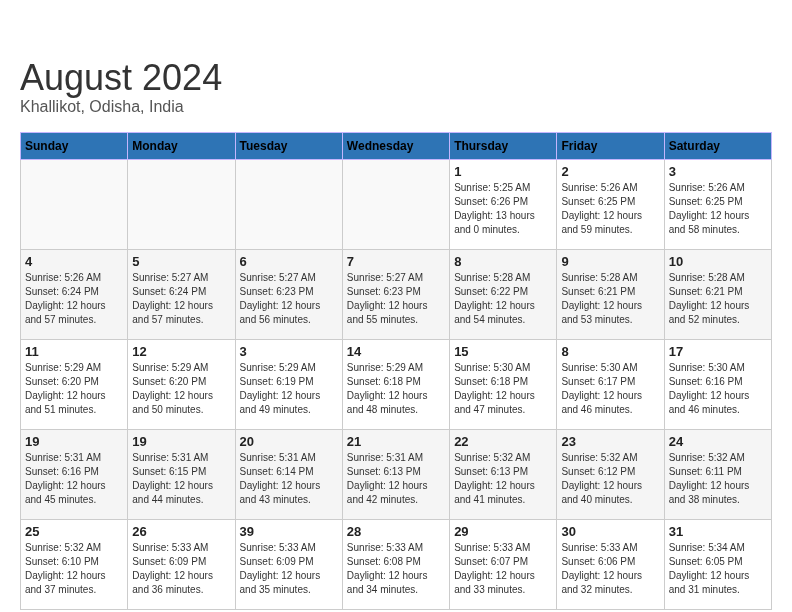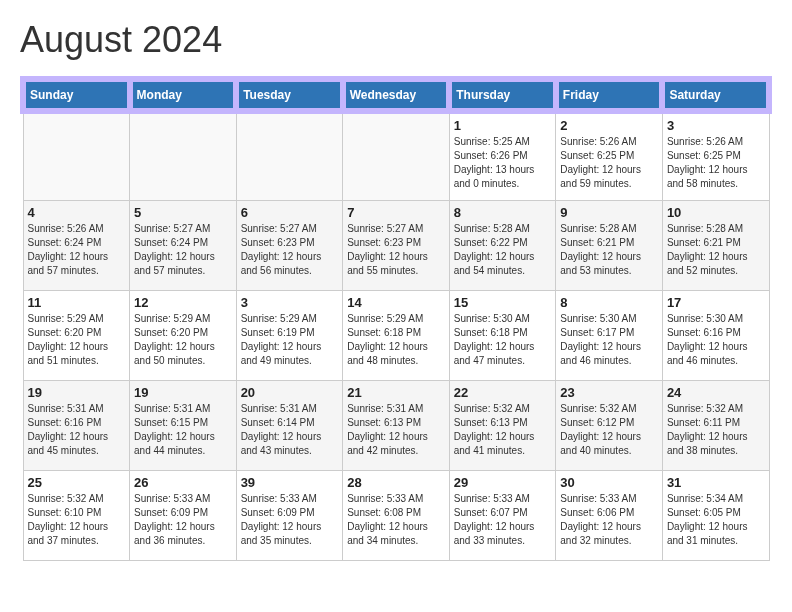--- a/index.html
+++ b/index.html
@@ -29,44 +29,45 @@
     }
     .logo-text span {
       color: #1a5fa8;
     }
     .logo-icon {
       width: 32px;
       height: 28px;
     }
     .title-block {
       text-align: left;
+      margin-top: 38px;
     }
     .month-title {
       font-size: 36px;
       font-weight: normal;
       color: #333;
       line-height: 1.1;
     }
     .location {
       font-size: 16px;
       color: #555;
     }
     table {
       width: 100%;
       border-collapse: collapse;
       font-size: 11px;
     }
     thead tr th {
       background-color: #2e74b5;
-      color: #ffffff;
+      color: #000000;
       padding: 6px 4px;
       text-align: left;
       font-weight: bold;
       font-size: 12px;
-      border: 6px solid #c4b5fd;
+      border: 1px solid #c4b5fd;
     }
     tbody tr td {
       border: 1px solid #ccc;
       vertical-align: top;
       padding: 4px;
       height: 90px;
       width: calc(100% / 7);
       background: #fff;
     }
     tbody tr:nth-child(even) td {
@@ -86,20 +87,21 @@
     td.empty {
       background: #f9f9f9;
     }
   </style>
 </head>
 <body>
 
 <div class="header">
   <div class="title-block">
     <div class="month-title">August 2024</div>
+    <div class="location">Khallikot, Odisha, India</div>
   </div>
 </div>
 
 <table>
   <thead>
     <tr>
     <th>Sunday</th>
         <th>Monday</th>
         <th>Tuesday</th>
         <th>Wednesday</th>

